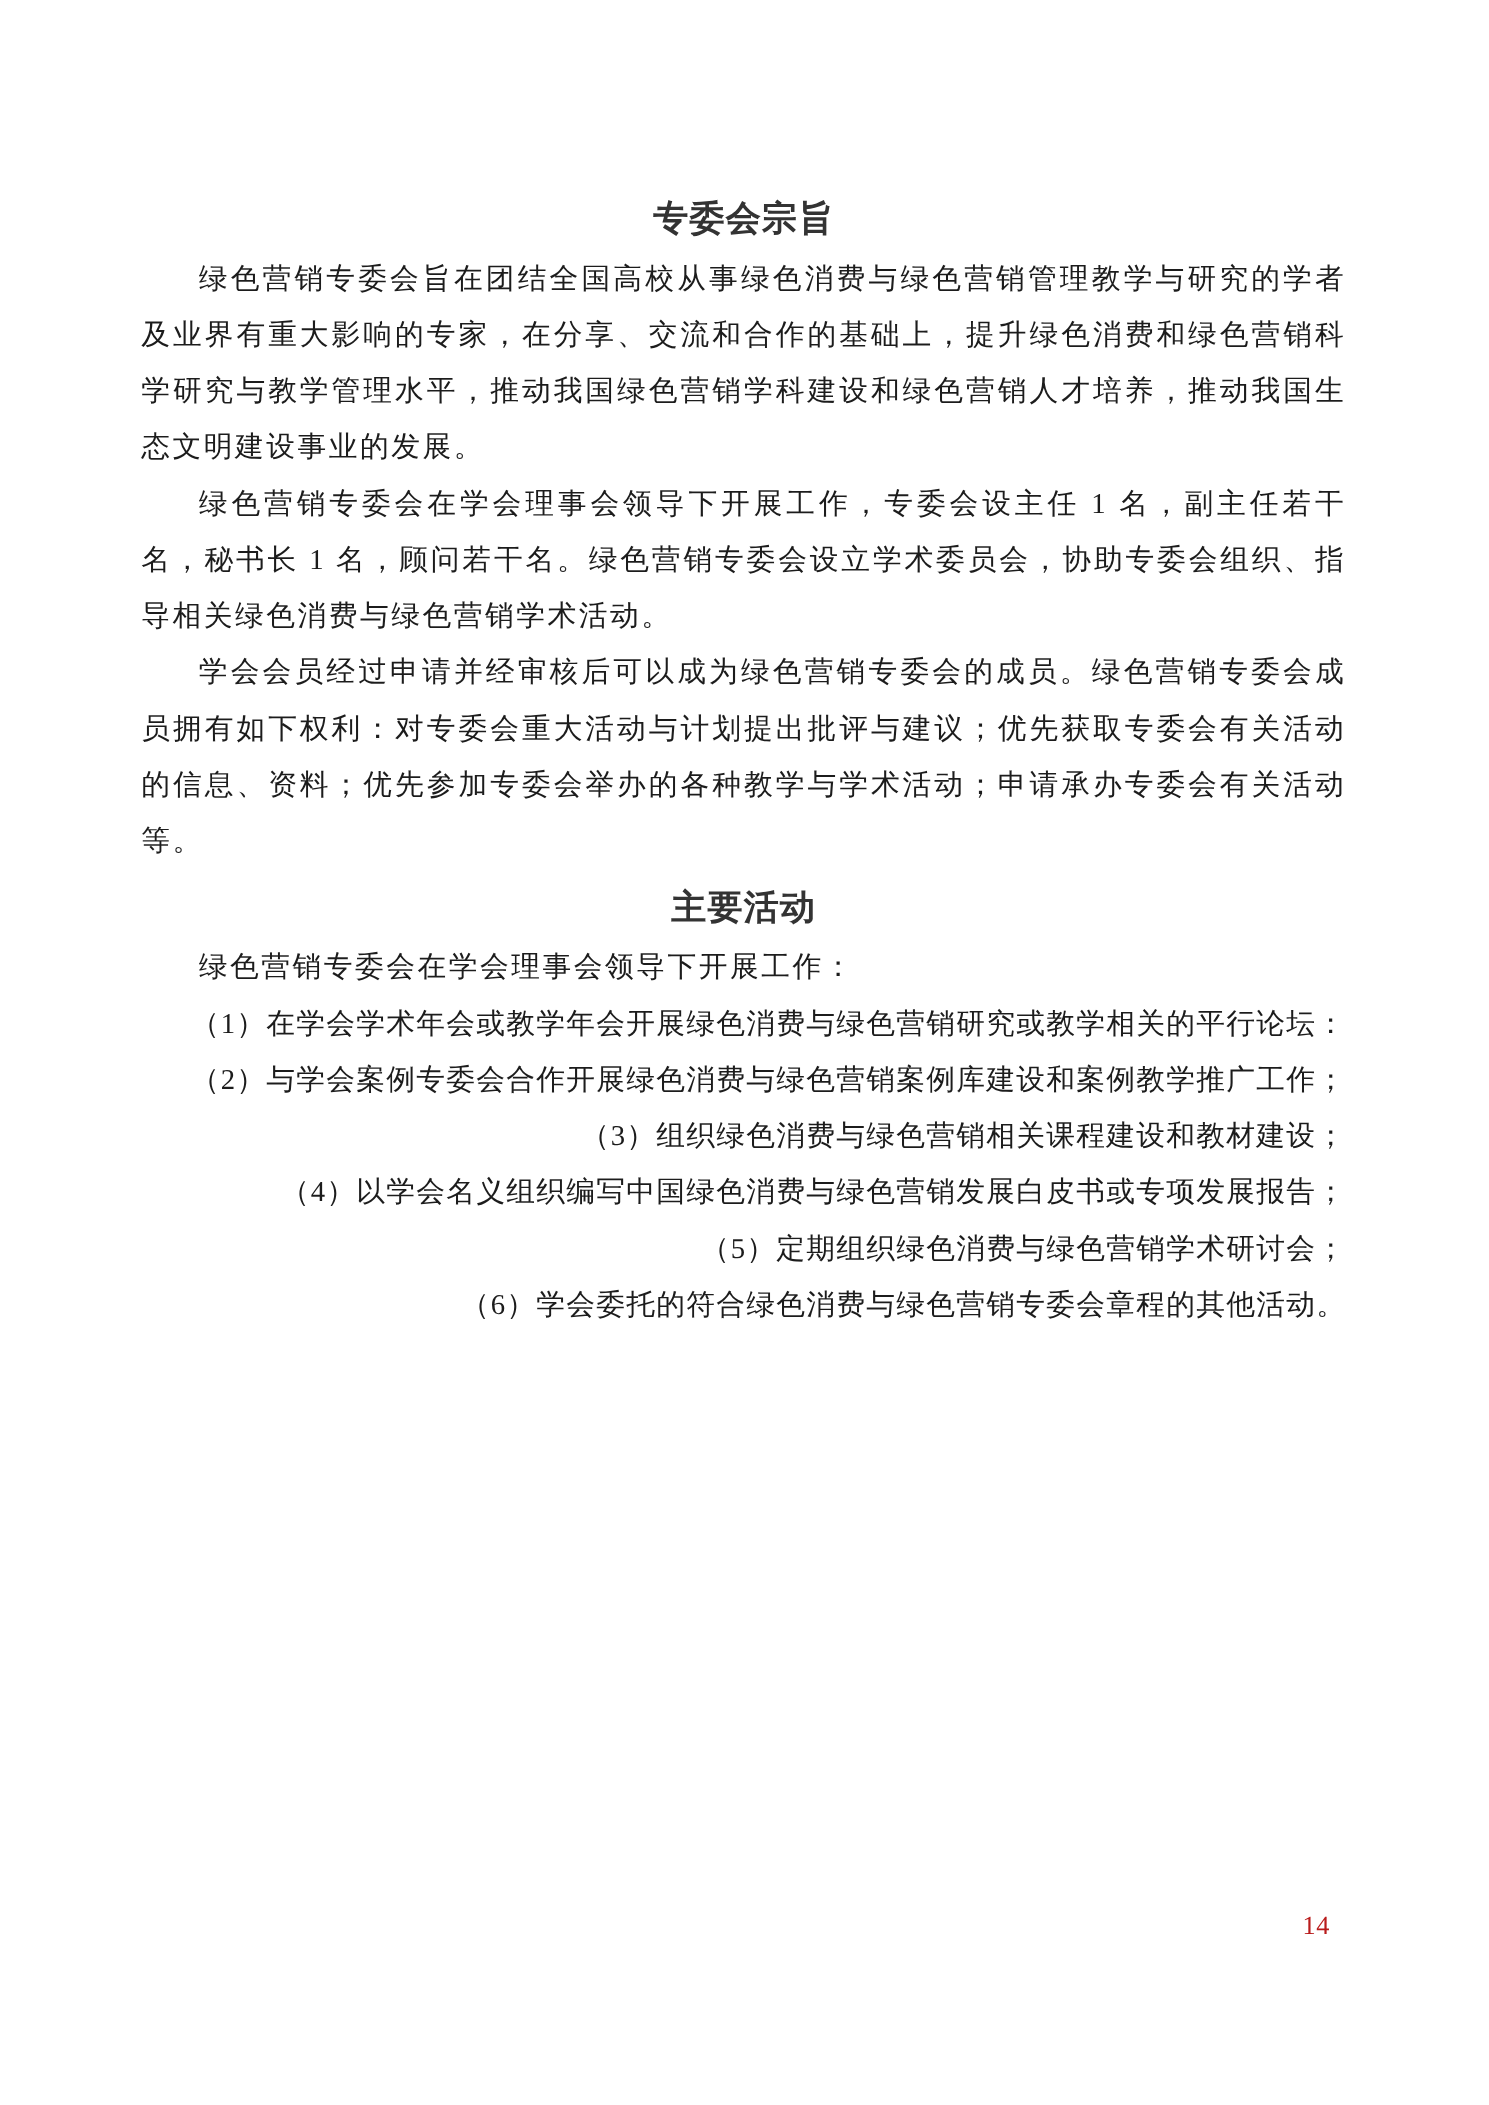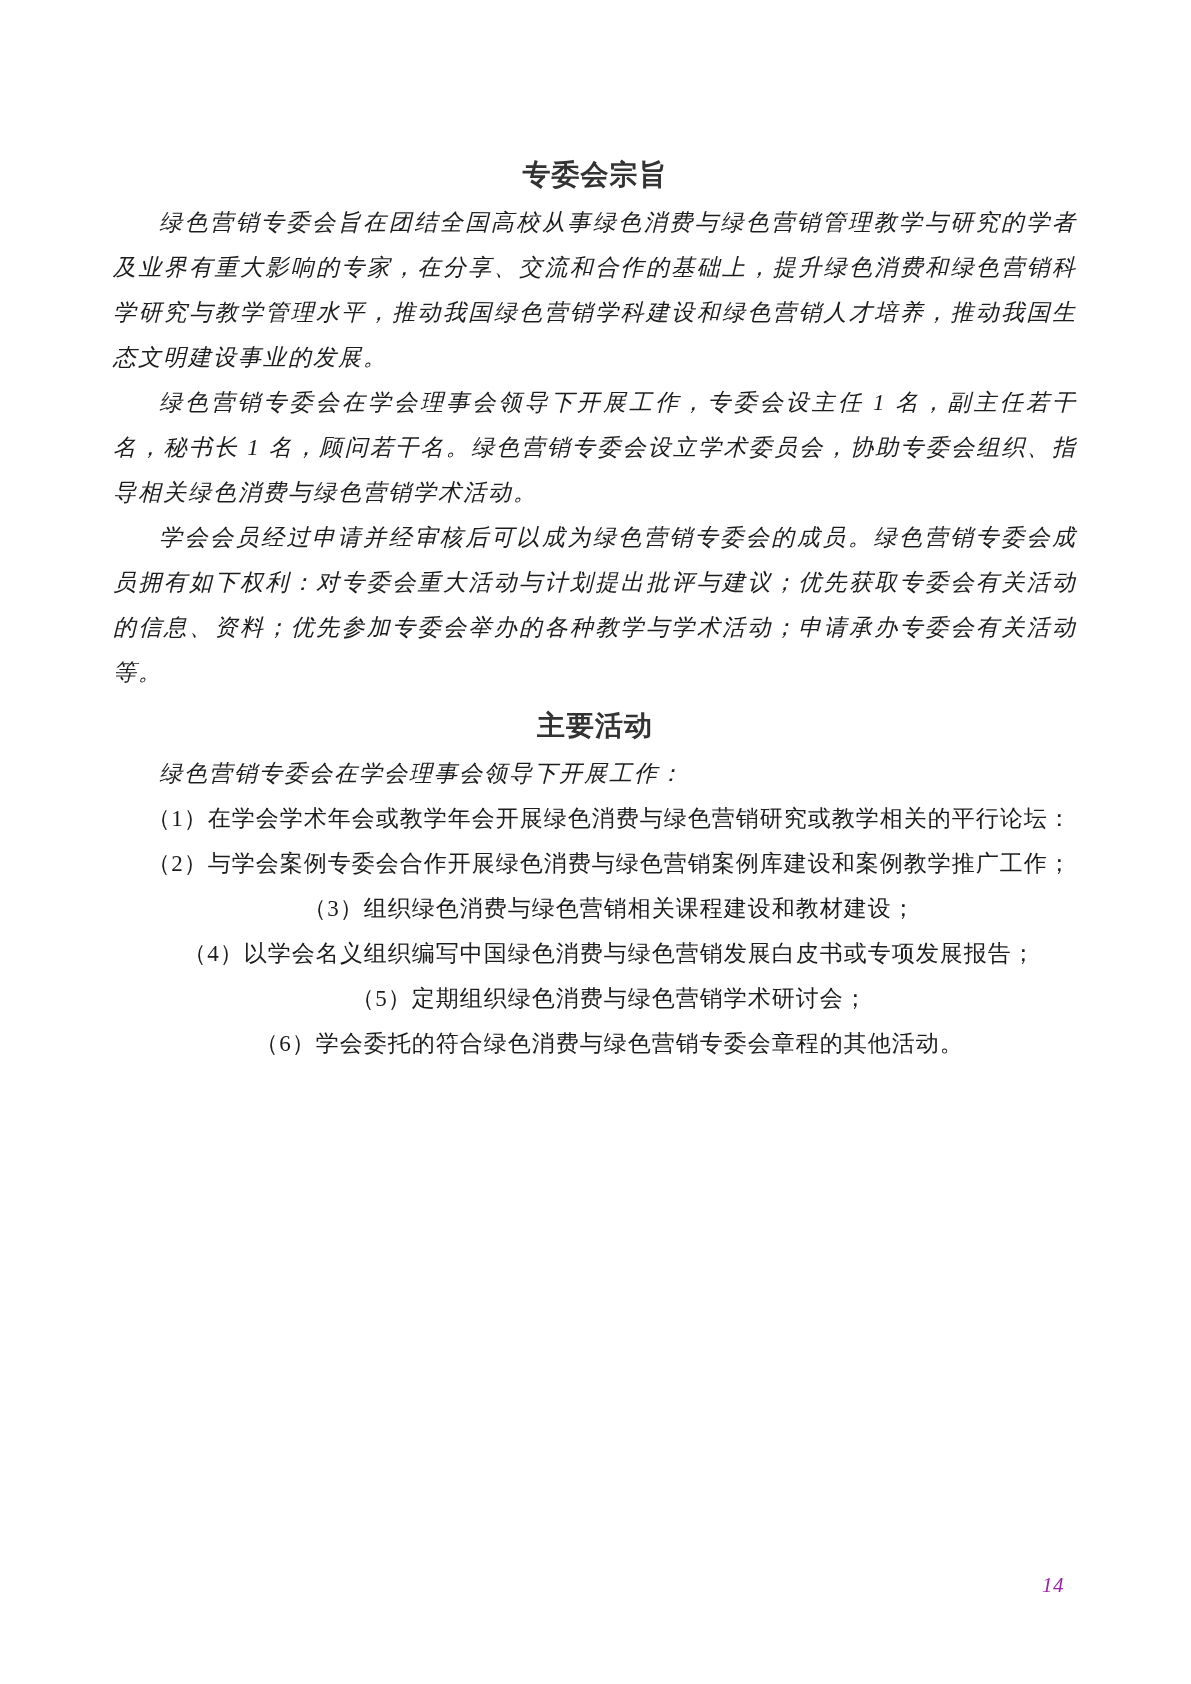--- a/index.html
+++ b/index.html
@@ -41,41 +41,39 @@
   }
   p.body-para {
     font-size: 23px;
     line-height: 45px;
     letter-spacing: 2px;
     text-align: justify;
     text-align-last: left;
     word-break: break-all;
     text-indent: 2em;
     margin: 0;
-    font-style: italic;
   }
   p.list-item {
     font-size: 23px;
     line-height: 45px;
     letter-spacing: 1px;
-    text-align: center;
+    text-align: right;
     word-break: break-all;
     text-indent: 1.25em;
     margin: 0;
     white-space: nowrap;
   }
   .page-number {
     position: absolute;
     left: 1042px;
-    top: 1573px;
+    top: 1528px;
     font-size: 21px;
     letter-spacing: 0.5px;
-    color: #a21caf;
+    color: #b91c1c;
     font-family: "Liberation Serif", "DejaVu Serif", serif;
-    font-style: italic;
   }
 </style>
 </head>
 <body>
 
 <div class="page">
   <div class="content">
 
     <h2 class="sec-heading">专委会宗旨</h2>
     <p class="body-para">绿色营销专委会旨在团结全国高校从事绿色消费与绿色营销管理教学与研究的学者及业界有重大影响的专家，在分享、交流和合作的基础上，提升绿色消费和绿色营销科学研究与教学管理水平，推动我国绿色营销学科建设和绿色营销人才培养，推动我国生态文明建设事业的发展。</p>

